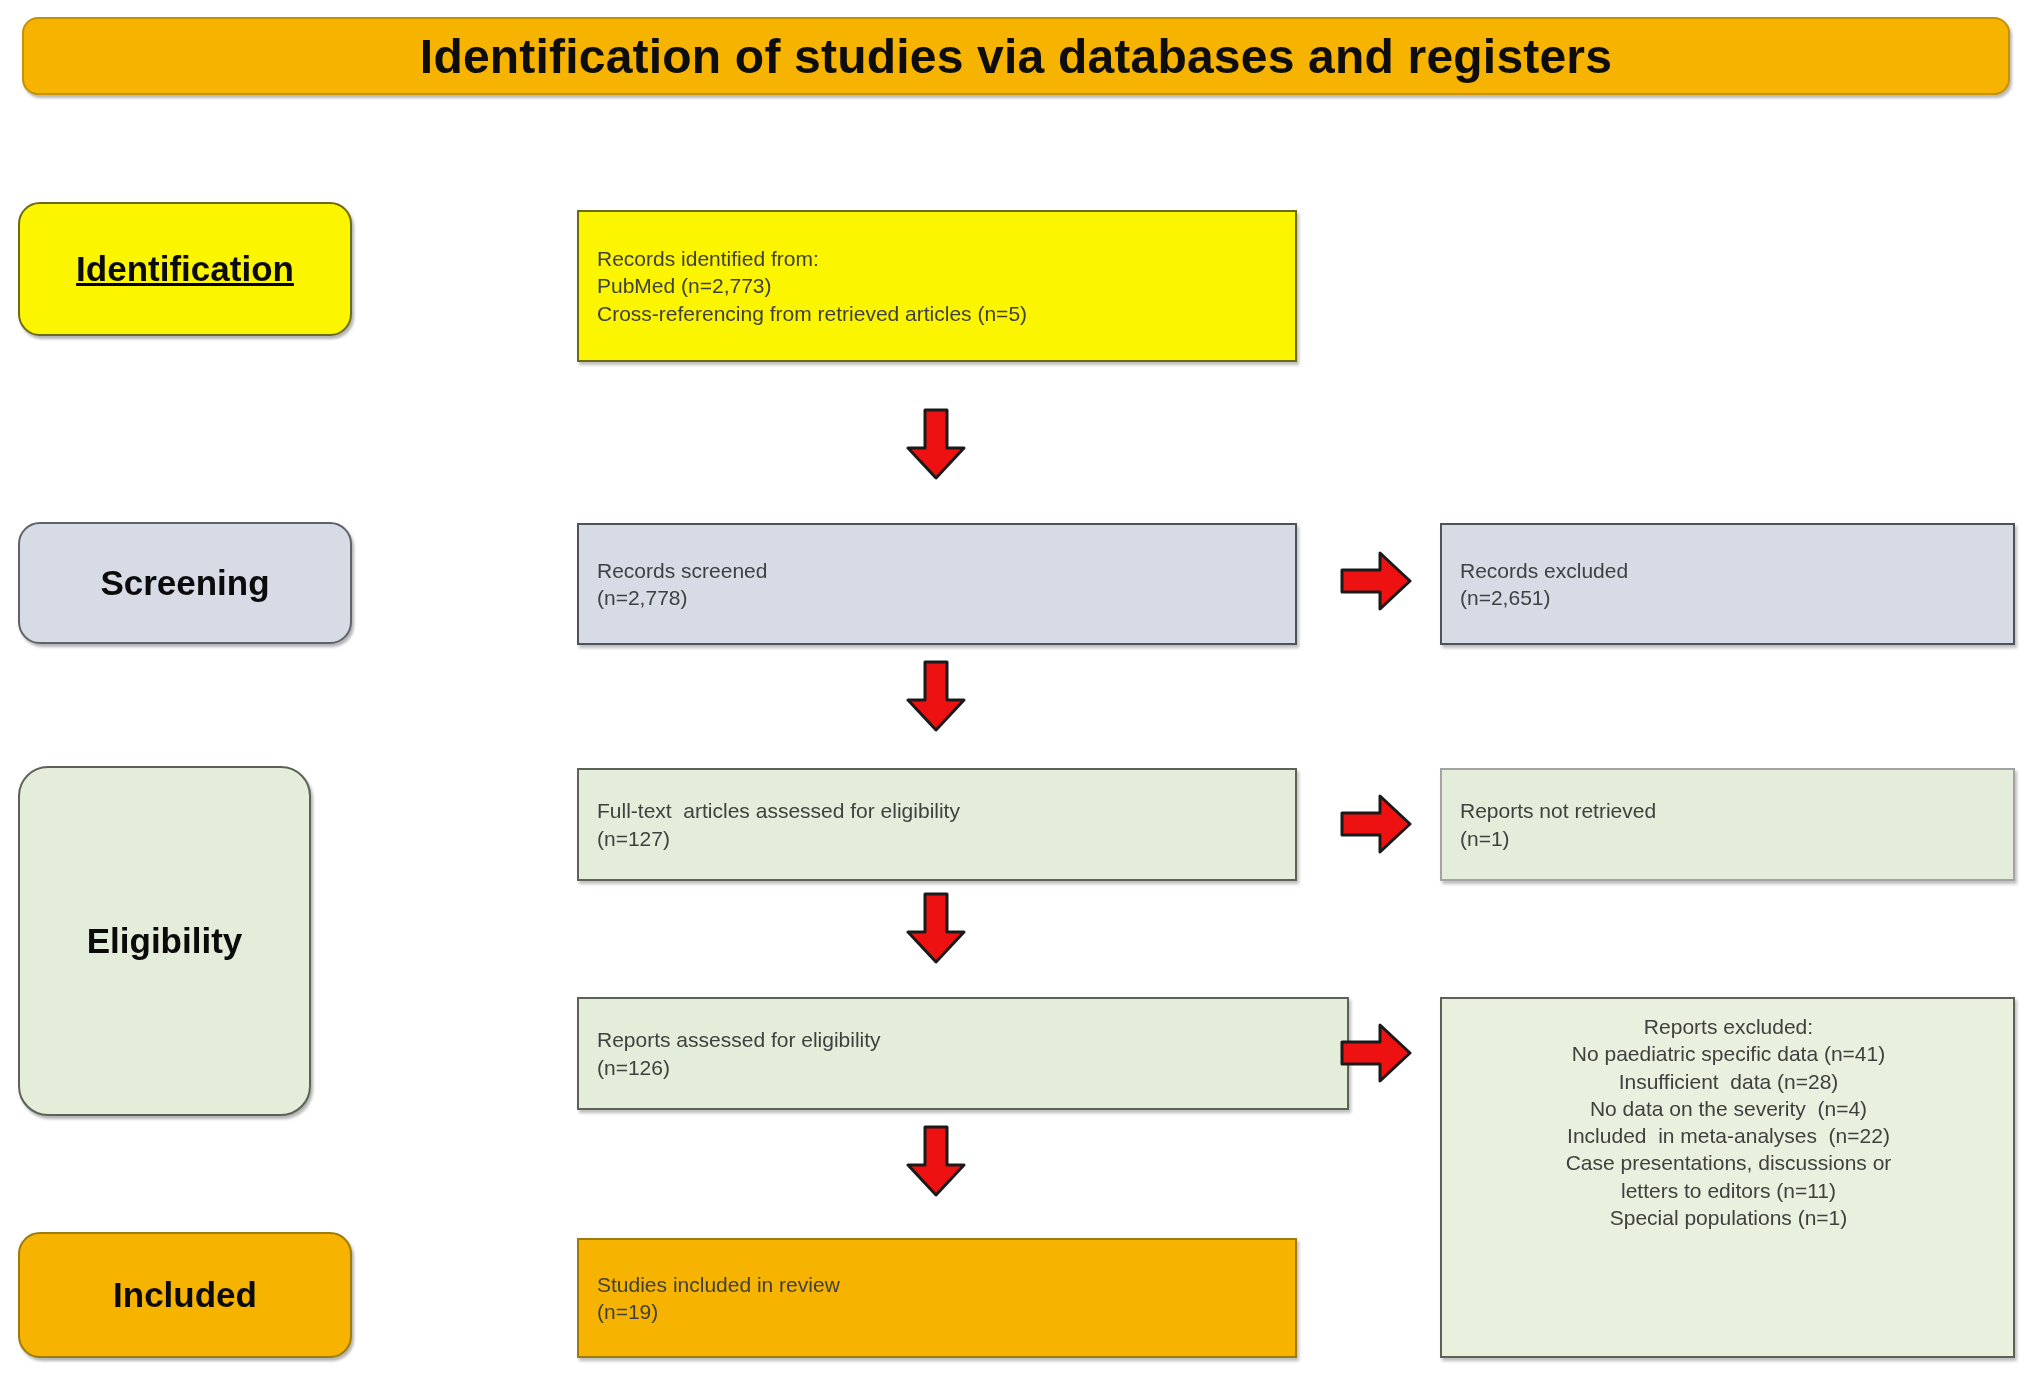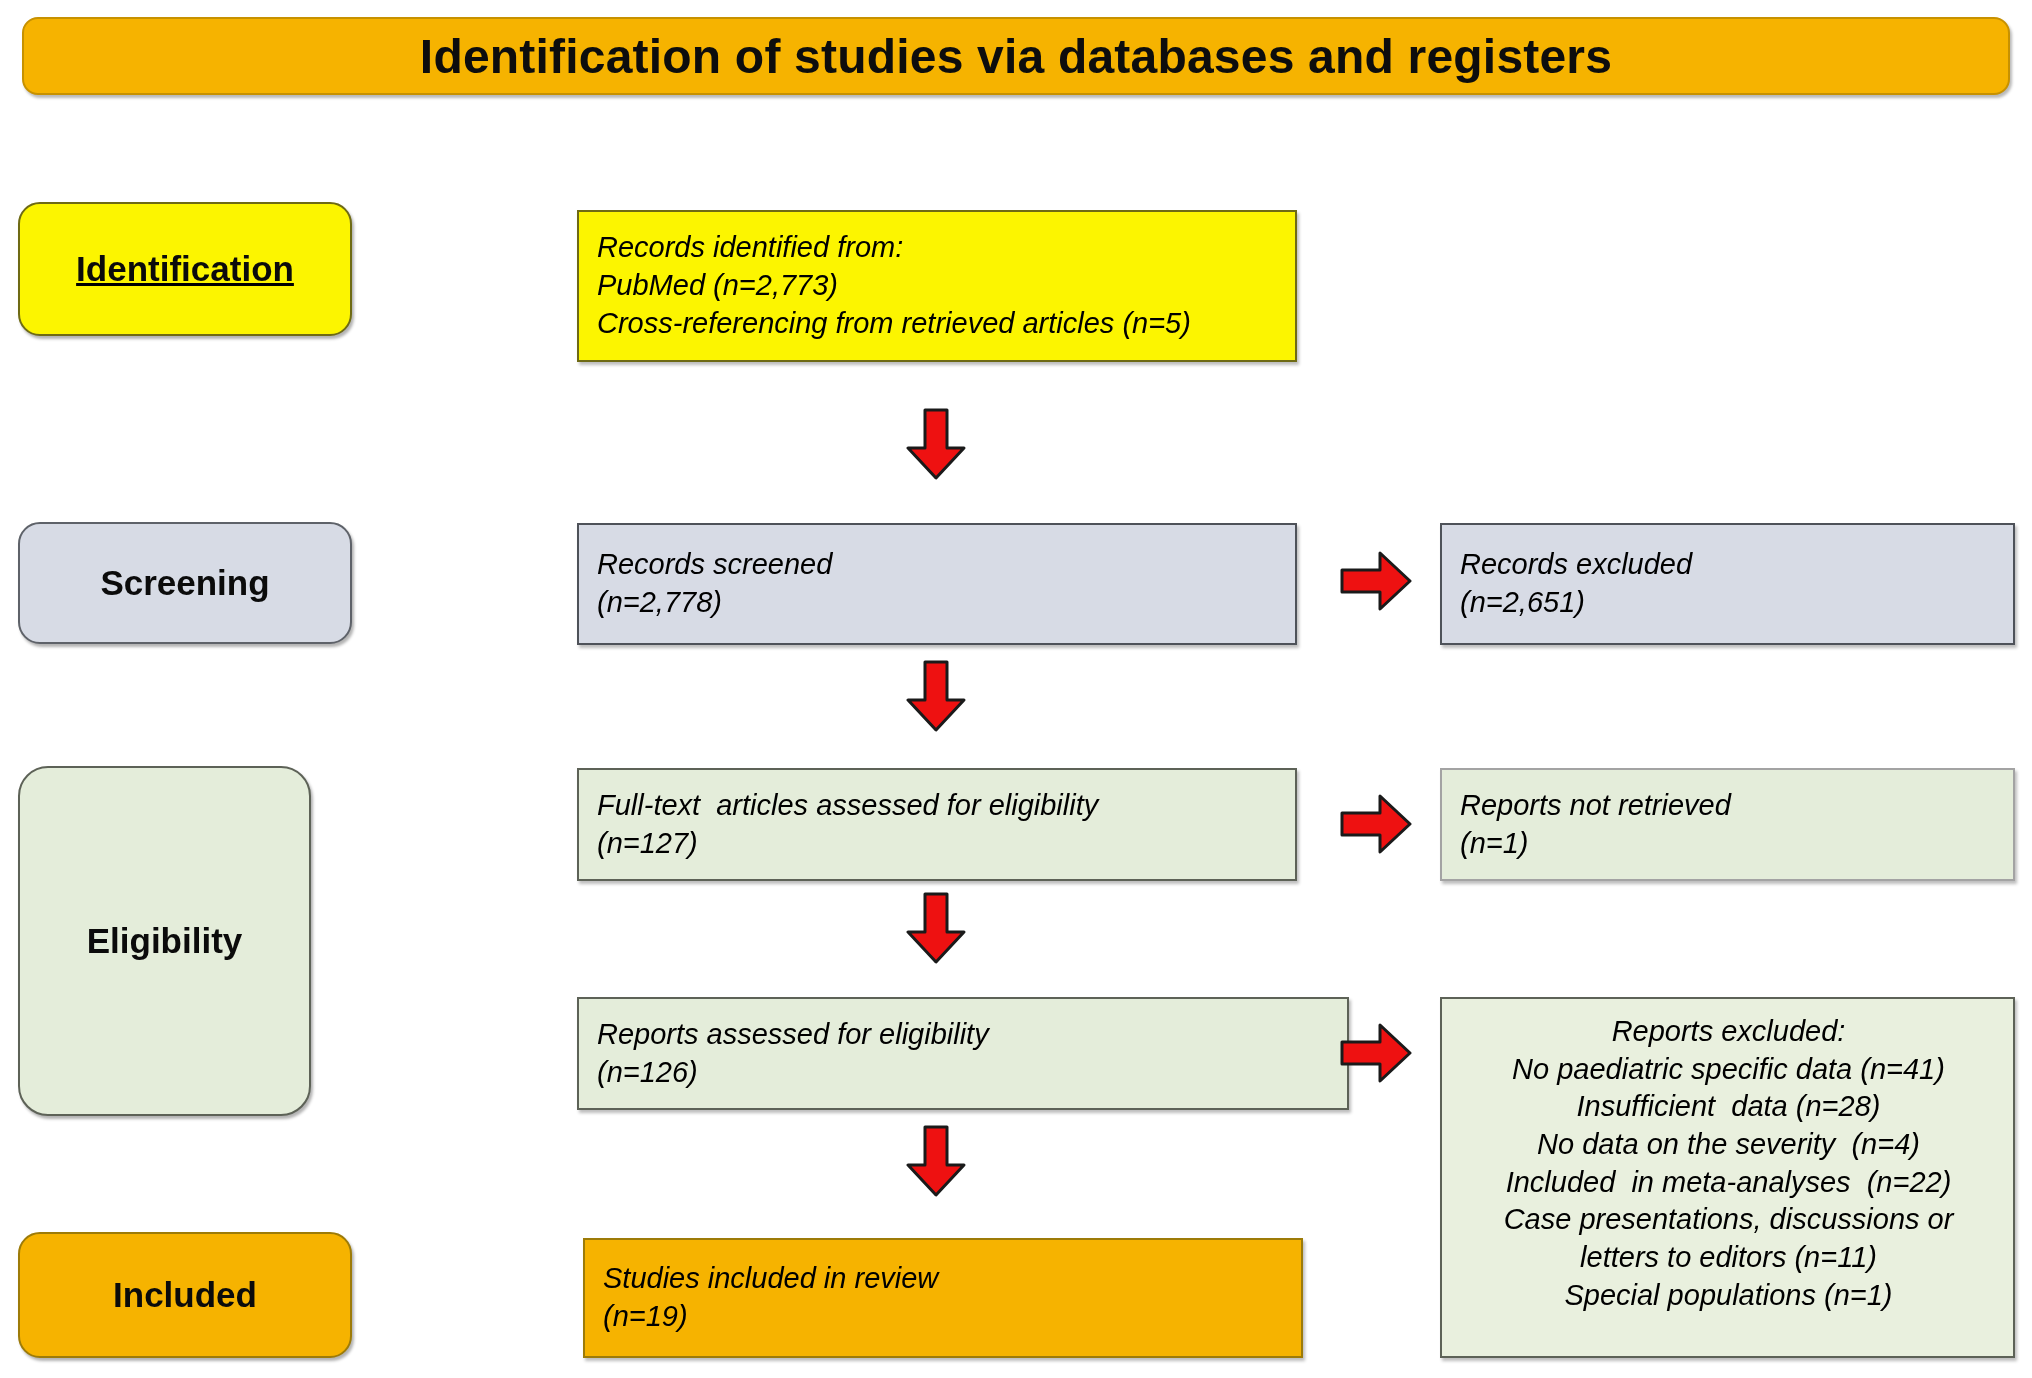--- a/index.html
+++ b/index.html
@@ -80,25 +80,24 @@
 
   
   .flow-box {
     display: flex;
     flex-direction: column;
     justify-content: center;
     padding: 6px 16px 6px 18px;
     box-shadow: 2px 3px 3px rgba(0,0,0,0.26);
   }
   .flow-box .line {
-    font-size: 29px;
-    color: #000000;
+    font-size: 21px;
+    color: #404040;
     line-height: 1.30;
     white-space: pre;
-    font-style: italic;
   }
 
   
   #box-records-identified {
     left: 577px; top: 210px; width: 720px; height: 152px;
     background: #FCF500; border: 2px solid #6e6a14;
   }
   #box-records-screened {
     left: 577px; top: 523px; width: 720px; height: 122px;
     background: #D7DBE5; border: 2px solid #4e5259;
@@ -106,21 +105,21 @@
   #box-fulltext-assessed {
     left: 577px; top: 768px; width: 720px; height: 113px;
     background: #E4EDDA; border: 2px solid #5d6257;
   }
   #box-reports-assessed {
     left: 577px; top: 997px; width: 772px; height: 113px;
     background: #E4EDDA; border: 2px solid #5d6257;
   }
   #box-studies-included {
     left: 577px; top: 1238px; width: 720px; height: 120px;
-    background: #F6B300; border: 2px solid #9d7b08; margin-left: 6px;
+    background: #F6B300; border: 2px solid #9d7b08;
   }
 
   
   #box-records-excluded {
     left: 1440px; top: 523px; width: 575px; height: 122px;
     background: #D7DBE5; border: 2px solid #4e5259;
   }
   #box-reports-not-retrieved {
     left: 1440px; top: 768px; width: 575px; height: 113px;
     background: #E4EDDA; border: 2px solid #a3a3a3;

